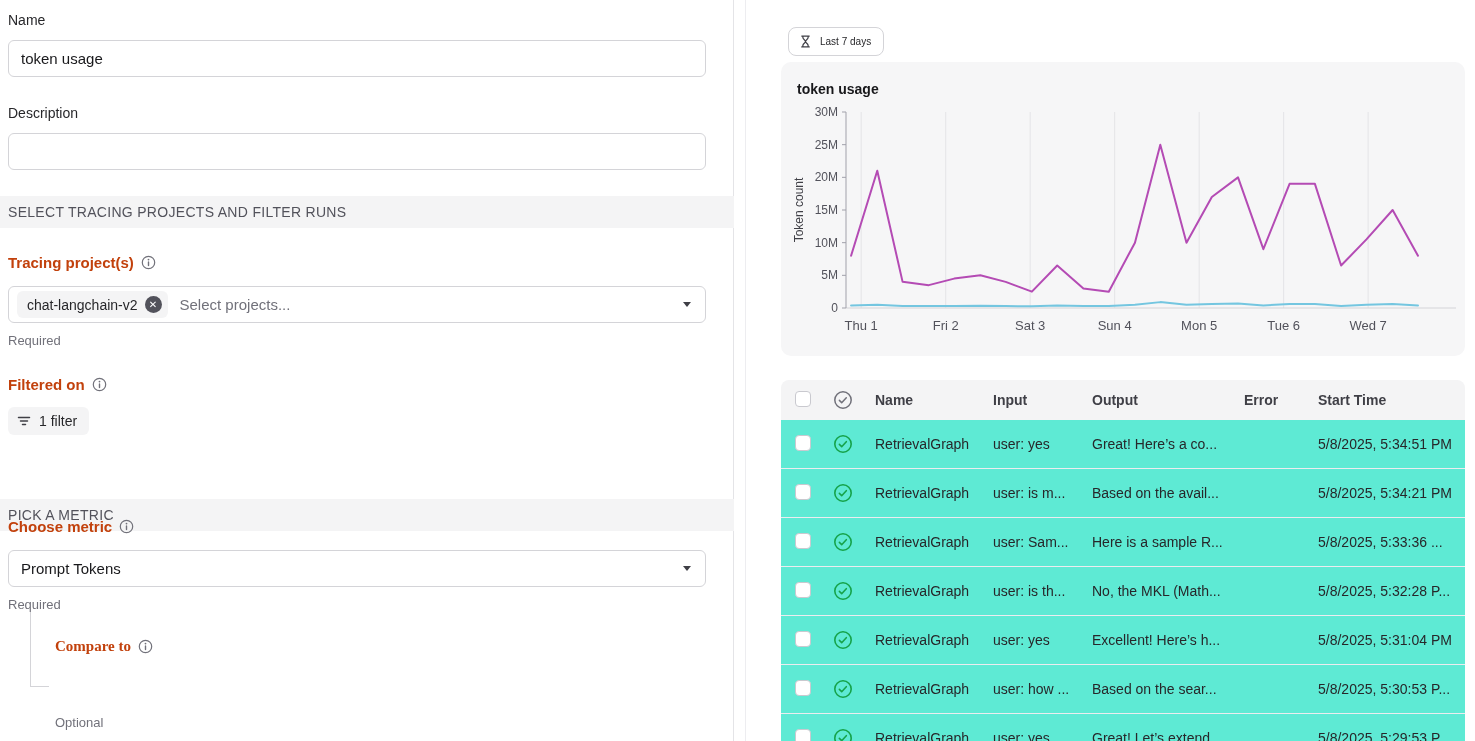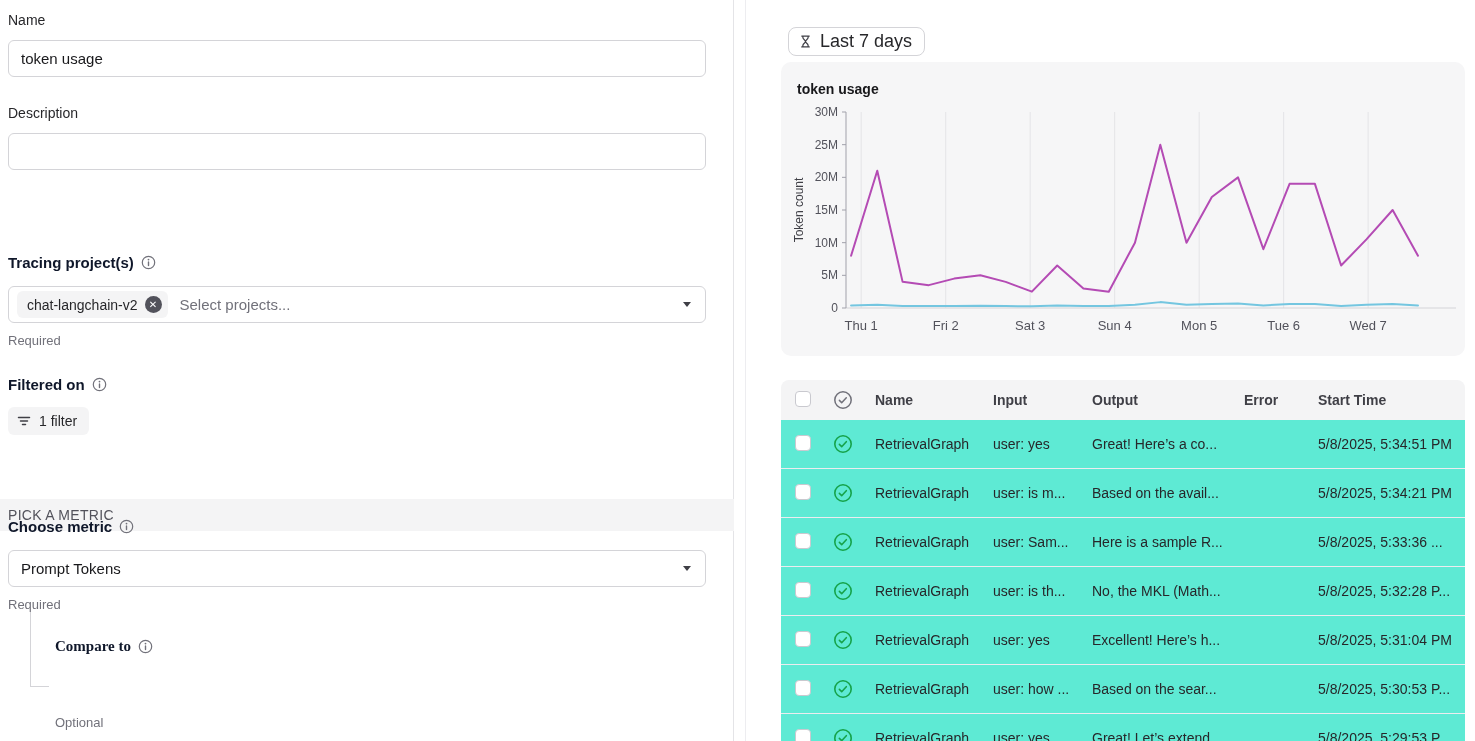--- a/index.html
+++ b/index.html
@@ -5,34 +5,34 @@
   html,body{margin:0;padding:0;background:#fff;}
   body{font-family:"Liberation Sans",sans-serif;color:#18181b;}
   #app{position:relative;width:1475px;height:741px;overflow:hidden;background:#fff;}
   .abs{position:absolute;}
 
   
   .left-panel{position:absolute;left:0;top:0;width:734px;height:741px;background:#fff;border-right:1px solid #e4e4e7;box-sizing:border-box;}
   .field-label{font-size:14px;color:#27272a;}
   .text-input{box-sizing:border-box;width:698px;height:37px;border:1px solid #d4d4d8;border-radius:6px;background:#fff;font-family:inherit;font-size:15px;color:#18181b;padding:0 12px;outline:none;}
   .section-bar{left:0;width:734px;height:32px;background:#f4f4f5;display:flex;align-items:center;padding-left:8px;box-sizing:border-box;font-size:14px;color:#52525b;letter-spacing:.3px;}
-  .bold-label{font-size:15px;font-weight:700;color:#0f172a;display:flex;align-items:center;gap:7px;}
+  .bold-label{font-size:15px;font-weight:700;color:#c2410c;display:flex;align-items:center;gap:7px;}
   .helper{font-size:13px;color:#71717a;}
   .select{box-sizing:border-box;height:37px;border:1px solid #d4d4d8;border-radius:6px;background:#fff;display:flex;align-items:center;padding:0 14px 0 8px;font-size:15px;color:#18181b;cursor:pointer;}
   .select .sel-text{padding-left:4px;}
   .caret{width:0;height:0;border-left:4.5px solid transparent;border-right:4.5px solid transparent;border-top:5.5px solid #3f3f46;margin-left:auto;}
   .chip{display:inline-flex;align-items:center;gap:7px;background:#f4f4f5;border-radius:6px;height:27px;padding:0 6px 0 10px;font-size:14px;color:#27272a;}
   .chip-x{width:17px;height:17px;border-radius:50%;background:#52525b;color:#fff;font-size:10px;line-height:1;display:flex;align-items:center;justify-content:center;cursor:pointer;}
   .placeholder{color:#71717a;font-size:15px;margin-left:12px;}
   .filter-btn{display:inline-flex;align-items:center;gap:8px;background:#f4f4f5;border:none;border-radius:6px;height:28px;padding:0 12px 0 9px;font-size:14px;color:#27272a;font-family:inherit;cursor:pointer;}
   .connector{border-left:1px solid #d4d4d8;border-bottom:1px solid #d4d4d8;}
 
   
   .right-panel{position:absolute;left:745px;top:0;width:730px;height:741px;background:#fff;border-left:1px solid #ededf0;box-sizing:border-box;}
-  .time-btn{position:absolute;left:42px;top:27px;display:inline-flex;align-items:center;gap:7px;background:#fff;border:1px solid #d4d4d8;border-radius:8px;height:29px;padding:0 12px 0 9px;font-size:18px;color:#27272a;font-family:inherit;cursor:pointer;}
+  .time-btn{position:absolute;left:42px;top:27px;display:inline-flex;align-items:center;gap:7px;background:#fff;border:1px solid #d4d4d8;border-radius:8px;height:29px;padding:0 12px 0 9px;font-size:10px;color:#27272a;font-family:inherit;cursor:pointer;}
   .chart-card{position:absolute;left:35px;top:62px;width:684px;height:294px;background:#f6f6f7;border-radius:10px;}
   .chart-title{position:absolute;left:16px;top:19px;font-size:14px;font-weight:700;color:#18181b;}
   #chart-svg{position:absolute;left:8px;top:40px;}
 
   
   .runs-table{position:absolute;left:35px;top:380px;width:684px;}
   .thead,.trow{display:grid;grid-template-columns:38px 44px 118px 99px 152px 74px 159px;align-items:center;}
   .thead{height:40px;background:#f4f4f5;border-radius:8px 8px 0 0;font-size:14px;font-weight:600;color:#3f3f46;}
   .trow{height:48px;background:#5eead4;border-bottom:1px solid #ececef;font-size:14px;color:#27272a;}
   .cell{padding-left:12px;white-space:nowrap;overflow:hidden;}
@@ -47,20 +47,21 @@
 <div id="app">
 
   <div class="left-panel">
 
     <div class="abs field-label" style="left:8px;top:12px;">Name</div>
     <input class="abs text-input" style="left: 8px; top: 40px;" type="text" value="token usage">
 
     <div class="abs field-label" style="left:8px;top:105px;">Description</div>
     <input class="abs text-input" style="left: 8px; top: 133px;" type="text" value="">
 
+    <div class="abs section-bar" style="top:196px;">SELECT TRACING PROJECTS AND FILTER RUNS</div>
 
     <div class="abs bold-label" style="left:8px;top:254px;">
       <span>Tracing project(s)</span>
       <span class="icon-wrap">
         <svg width="15" height="15" viewBox="0 0 15 15">
             <circle cx="7.5" cy="7.5" r="6.2" fill="none" stroke="#71717a" stroke-width="1.2"></circle>
             <line x1="7.5" y1="7" x2="7.5" y2="10.6" stroke="#71717a" stroke-width="1.4" stroke-linecap="round"></line>
             <circle cx="7.5" cy="4.6" r="0.9" fill="#71717a"></circle>
           </svg>
       </span>

